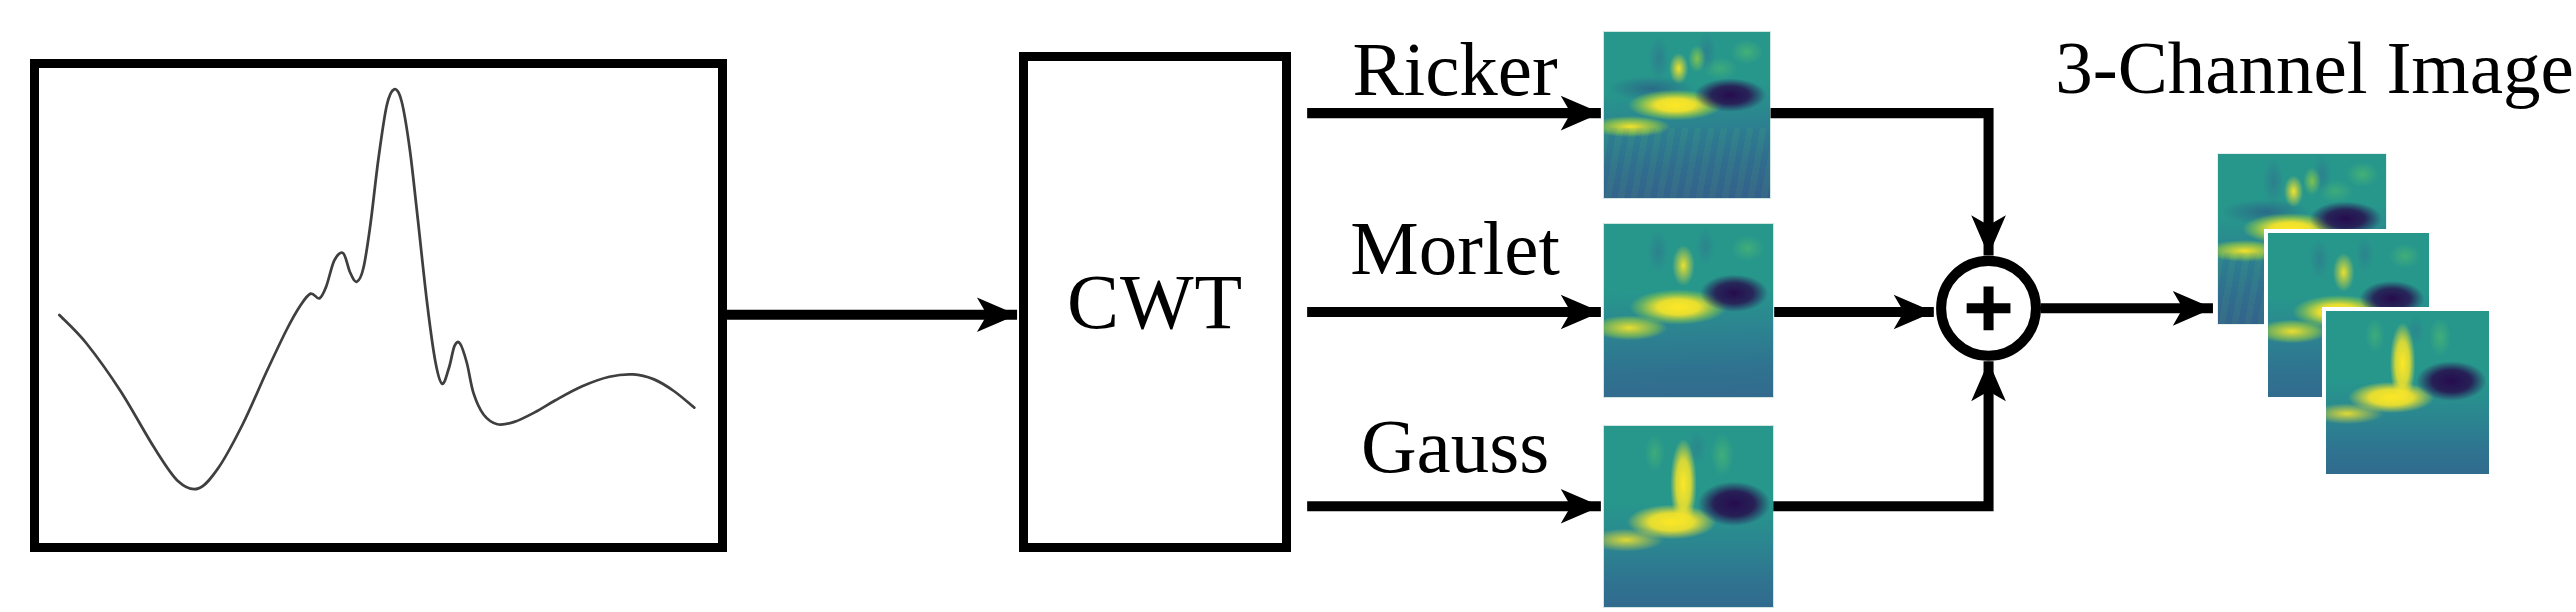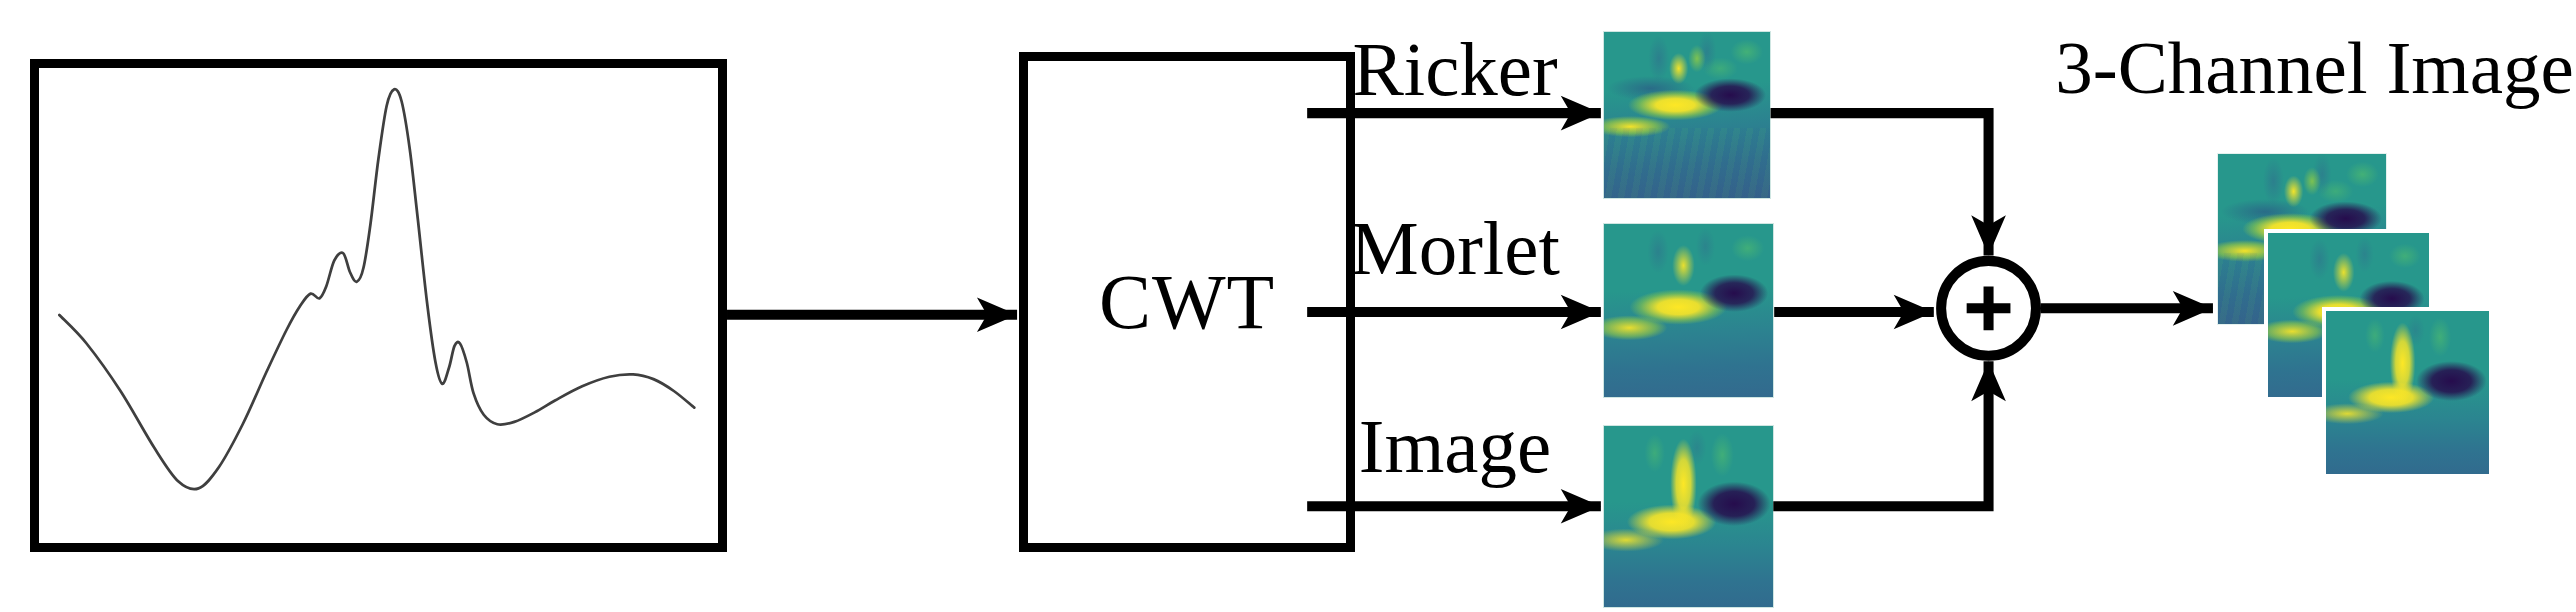--- a/index.html
+++ b/index.html
@@ -10,21 +10,21 @@
     font-family:"Liberation Serif","DejaVu Serif",serif;
     overflow:hidden;
   }
   
   .signal-box{
     position:absolute;left:30px;top:59px;width:697px;height:493px;
     border:9px solid #000;box-sizing:border-box;background:#fff;
   }
   .signal-box svg{display:block;width:100%;height:100%;}
   .cwt-box{
-    position:absolute;left:1019px;top:52px;width:336px;height:500px;
+    position:absolute;left:1019px;top:52px;width:272px;height:500px;
     border:9px solid #000;box-sizing:border-box;background:#fff;
     display:flex;align-items:center;justify-content:center;
   }
   .cwt-box .cwt-label{
     font-size:78px;color:#000;line-height:1;letter-spacing:0.9px;
   }
   
   .wavelet-label{
     position:absolute;left:1307px;width:296px;text-align:center;
     font-size:77px;line-height:1;color:#000;white-space:nowrap;
@@ -94,21 +94,21 @@
       <path id="waveform-path" fill="none" stroke="#3f3f3f" stroke-width="3" stroke-linecap="round" stroke-linejoin="round" d="M22.3,270.4C27.3,275.6 40.9,287.7 52.1,301.6C63.2,315.5 76.9,334.5 89.3,353.6C101.7,372.7 115.9,399.5 126.5,416.0C137.0,432.5 144.5,445.0 152.5,452.4C160.6,459.8 167.4,462.8 174.8,460.2C182.3,457.6 189.1,448.5 197.2,436.8C205.2,425.1 214.5,407.3 223.2,390.0C231.9,372.7 241.2,350.1 249.2,332.8C257.3,315.5 265.4,298.1 271.6,286.0C277.8,273.9 282.1,266.5 286.4,260.0C290.8,253.5 294.1,248.3 297.6,247.0C301.1,245.7 304.4,253.5 307.3,252.2C310.1,250.9 312.0,246.1 314.7,239.2C317.4,232.3 320.5,216.7 323.6,210.6C326.7,204.5 330.5,200.6 333.3,202.8C336.2,205.0 338.3,218.4 340.8,223.6C343.2,228.8 345.7,234.9 348.2,234.0C350.7,233.1 353.2,228.8 355.6,218.4C358.1,208.0 360.3,191.5 363.1,171.6C365.8,151.7 369.0,120.5 372.0,98.8C375.0,77.1 378.1,54.2 380.9,41.6C383.8,29.0 386.4,24.3 389.1,23.4C391.8,22.5 394.4,25.6 397.3,36.4C400.1,47.2 403.2,66.7 406.2,88.4C409.2,110.1 411.9,137.8 415.2,166.4C418.4,195.0 422.3,234.0 425.6,260.0C428.8,286.0 431.8,308.1 434.5,322.4C437.2,336.7 439.5,344.9 441.9,345.8C444.4,346.7 447.1,334.5 449.4,327.6C451.6,320.7 453.3,308.5 455.3,304.2C457.3,299.9 459.0,298.6 461.3,301.6C463.5,304.6 466.2,313.3 468.7,322.4C471.2,331.5 473.1,346.7 476.2,356.2C479.3,365.7 483.0,374.0 487.3,379.6C491.7,385.2 496.6,388.7 502.2,390.0C507.8,391.3 514.0,389.6 520.8,387.4C527.6,385.2 535.7,380.9 543.1,377.0C550.6,373.1 556.8,368.8 565.4,364.0C574.1,359.2 585.3,352.7 595.2,348.4C605.1,344.1 615.7,340.2 625.0,338.0C634.3,335.8 642.9,335.0 651.0,335.4C659.1,335.8 665.9,337.6 673.3,340.6C680.8,343.6 688.2,348.4 695.6,353.6C703.1,358.8 714.2,368.8 718.0,371.8"></path>
     </svg>
   </div>
 
   <div class="cwt-box">
     <span class="cwt-label">CWT</span>
   </div>
 
   <div class="wavelet-label ricker">Ricker</div>
   <div class="wavelet-label gauss">Morlet</div>
-  <div class="wavelet-label morlet">Image</div>
+  <div class="wavelet-label morlet">Gauss</div>
 
   <div class="scalo scalo-ricker" style="left:1603px;top:31px;width:168px;height:168px;"></div>
   <div class="scalo scalo-gauss" style="left:1603px;top:223px;width:171px;height:175px;"></div>
   <div class="scalo scalo-morlet" style="left:1603px;top:425px;width:171px;height:183px;"></div>
 
   <div class="scalo scalo-ricker" style="left:2217px;top:153px;width:170px;height:172px;border-color:#e4f1ee;"></div>
   <div class="scalo scalo-gauss stacked" style="left:2264px;top:229px;width:169px;height:172px;"></div>
   <div class="scalo scalo-morlet stacked" style="left:2322px;top:307px;width:171px;height:171px;"></div>
 
   <div class="stack-title">3-Channel Image</div>

